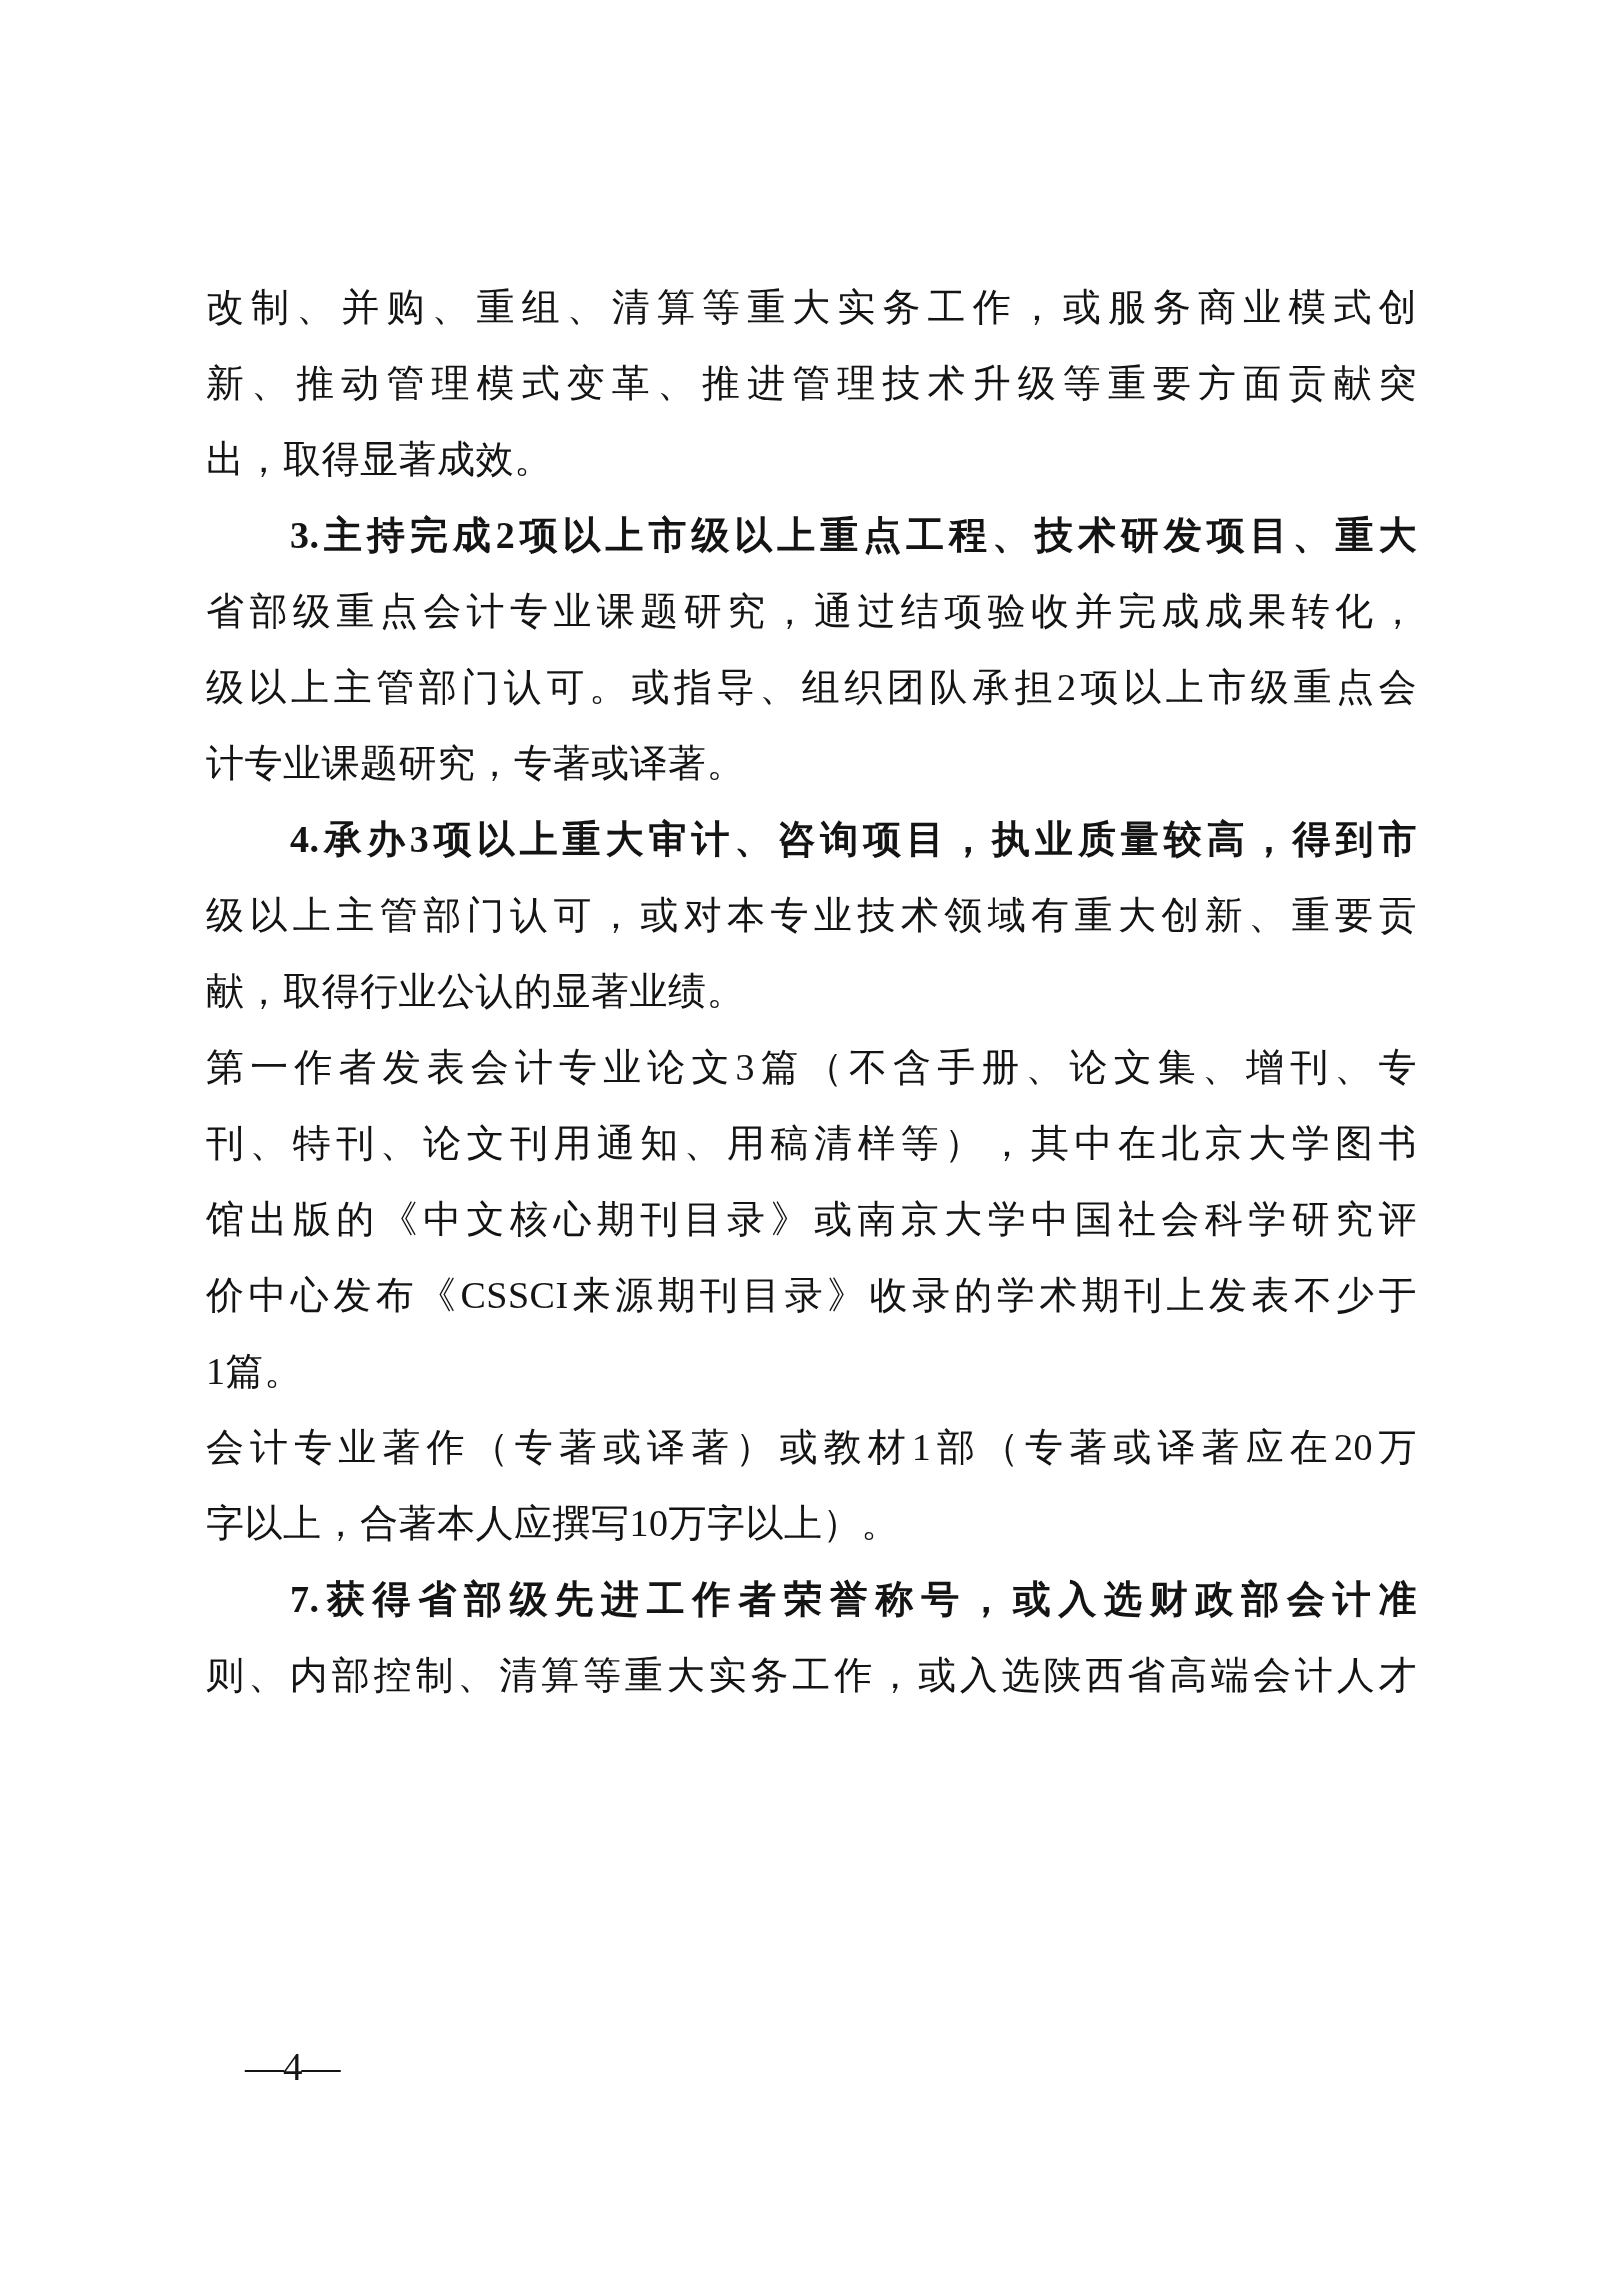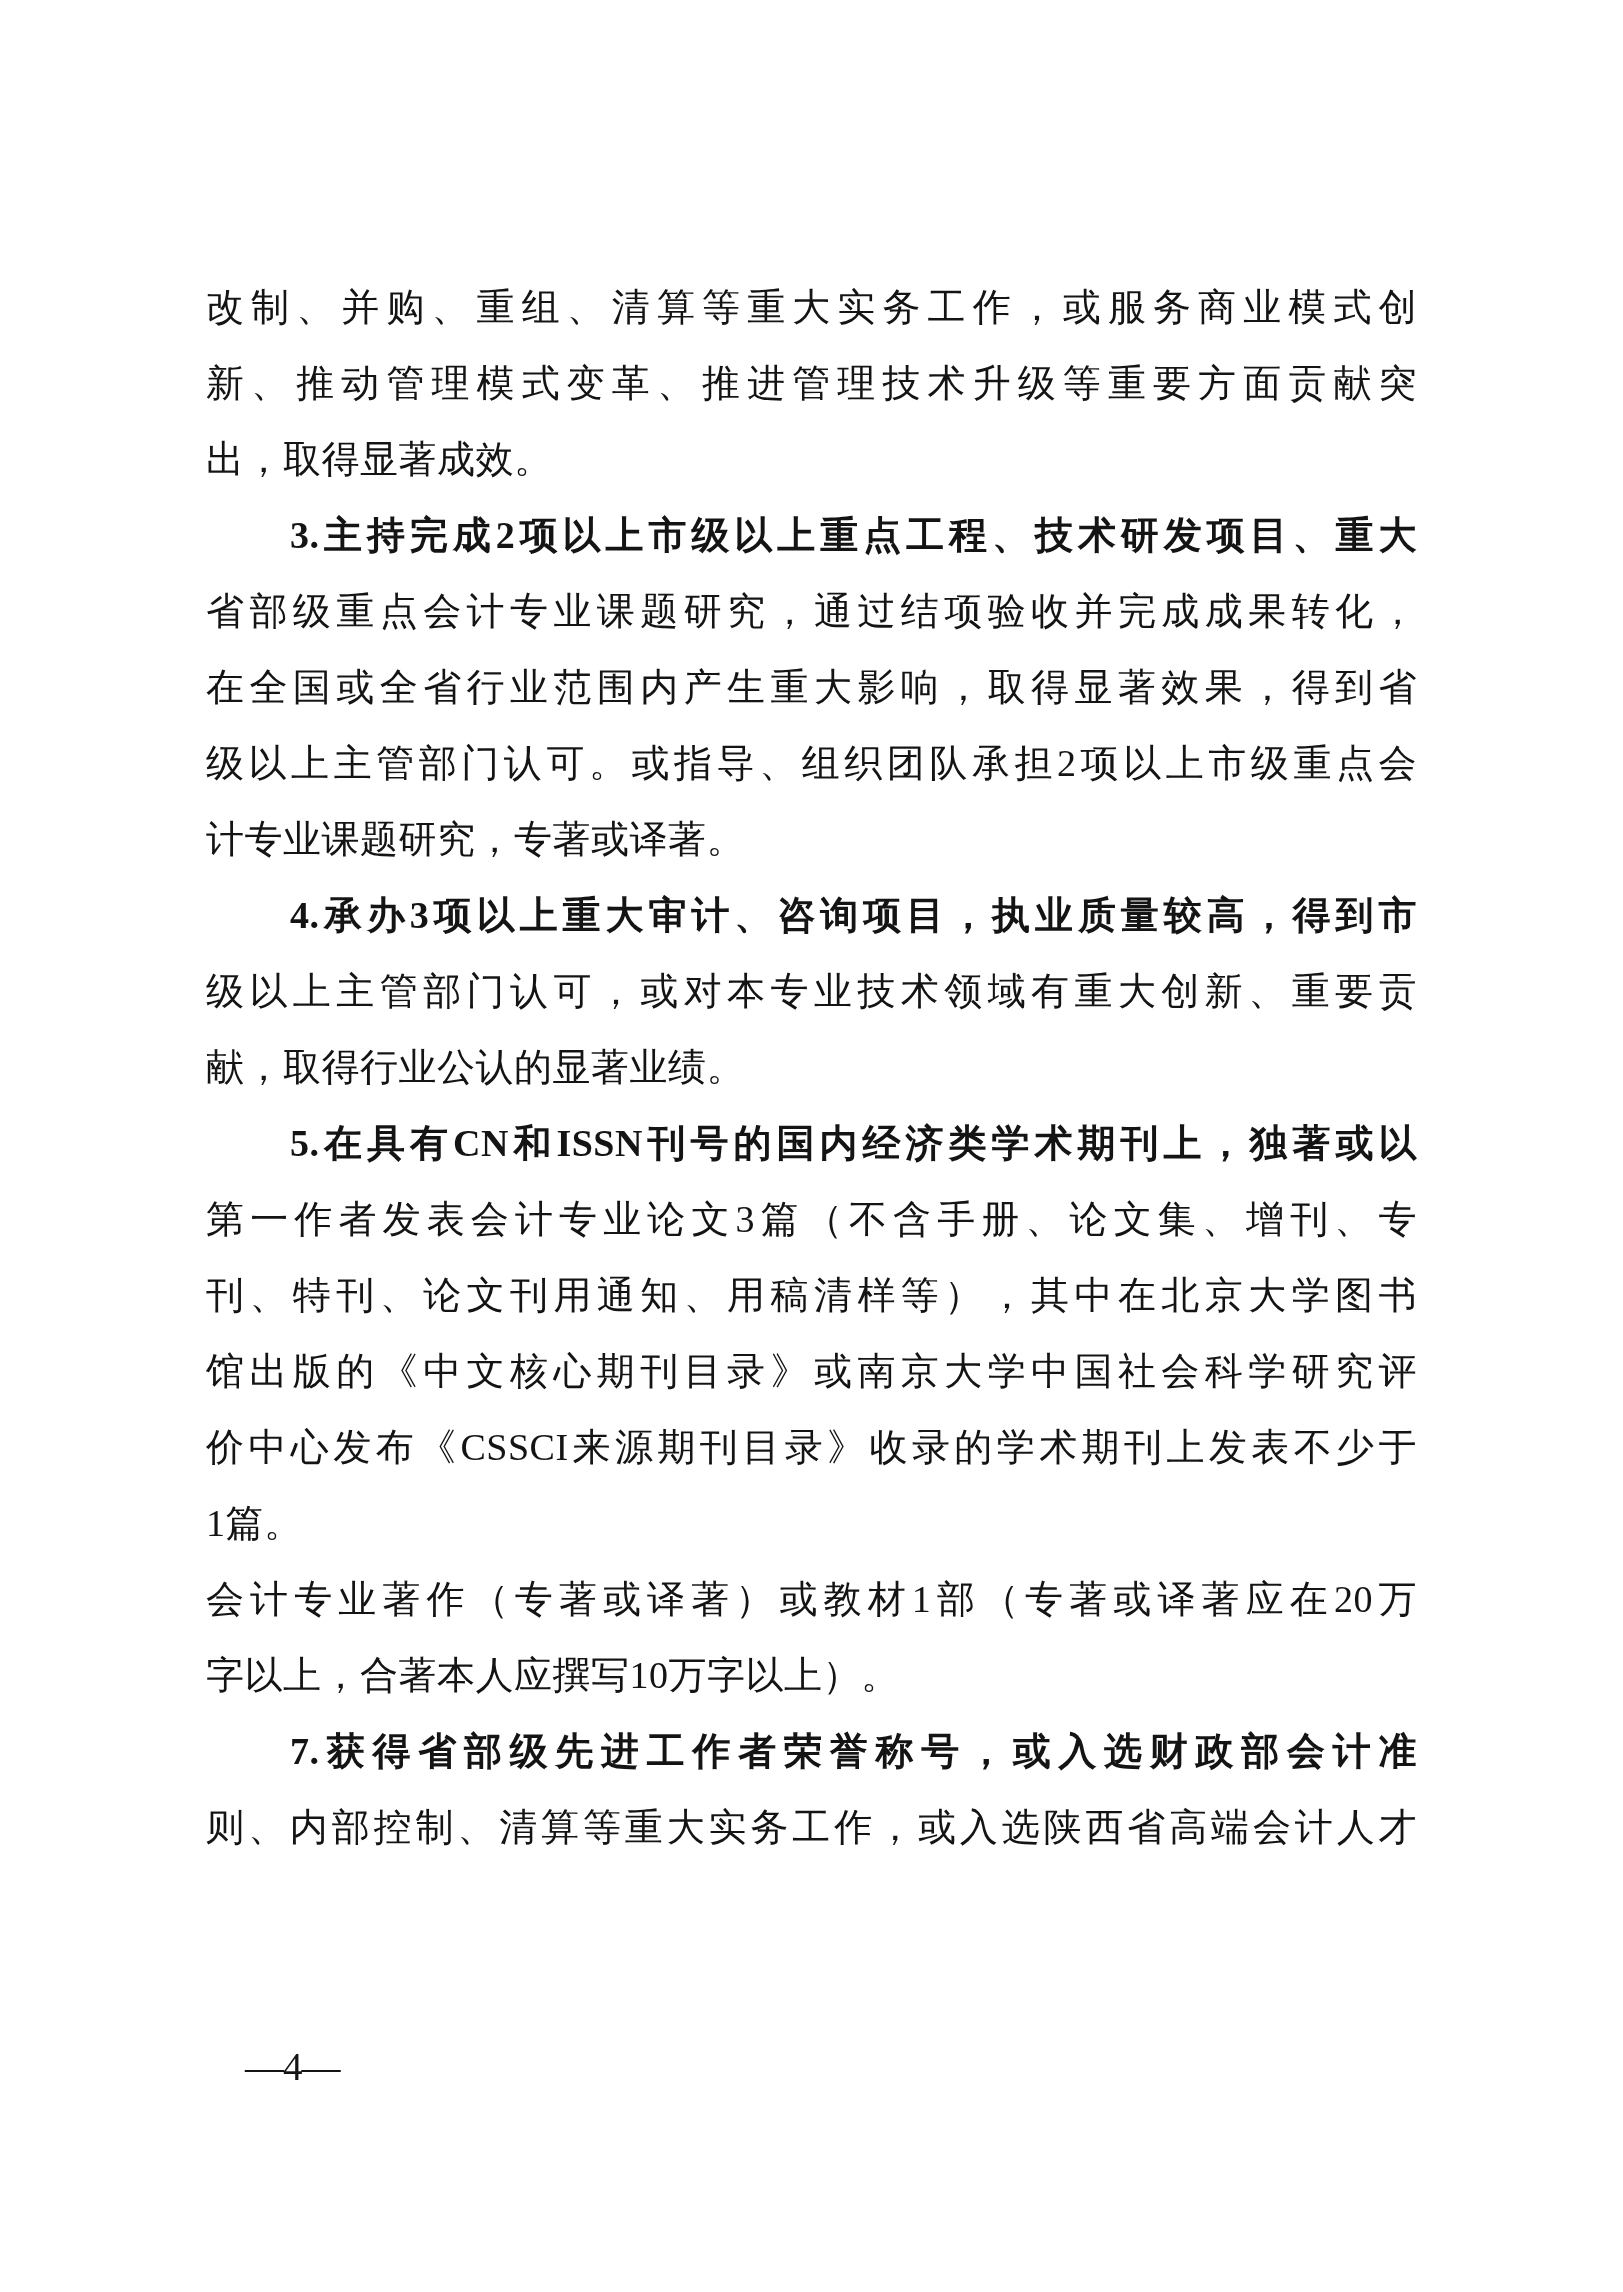--- a/index.html
+++ b/index.html
@@ -53,27 +53,25 @@
 </head>
 <body>
 
 <div class="page">
   <div class="text-block">
       <div class="text-line">改制、并购、重组、清算等重大实务工作，或服务商业模式创</div>
       <div class="text-line">新、推动管理模式变革、推进管理技术升级等重要方面贡献突</div>
       <div class="text-line end">出，取得显著成效。</div>
       <div class="text-line indent">3.主持完成2项以上市级以上重点工程、技术研发项目、重大</div>
       <div class="text-line">省部级重点会计专业课题研究，通过结项验收并完成成果转化，</div>
-      <div class="text-line">在全国或全省行业范围内产生重大影响，取得显著效果，得到省</div>
       <div class="text-line">级以上主管部门认可。或指导、组织团队承担2项以上市级重点会</div>
       <div class="text-line end">计专业课题研究，专著或译著。</div>
       <div class="text-line indent">4.承办3项以上重大审计、咨询项目，执业质量较高，得到市</div>
       <div class="text-line">级以上主管部门认可，或对本专业技术领域有重大创新、重要贡</div>
       <div class="text-line end">献，取得行业公认的显著业绩。</div>
-      <div class="text-line indent">5.在具有CN和ISSN刊号的国内经济类学术期刊上，独著或以</div>
       <div class="text-line">第一作者发表会计专业论文3篇（不含手册、论文集、增刊、专</div>
       <div class="text-line">刊、特刊、论文刊用通知、用稿清样等），其中在北京大学图书</div>
       <div class="text-line">馆出版的《中文核心期刊目录》或南京大学中国社会科学研究评</div>
       <div class="text-line">价中心发布《CSSCI来源期刊目录》收录的学术期刊上发表不少于</div>
       <div class="text-line end">1篇。</div>
       <div class="text-line">会计专业著作（专著或译著）或教材1部（专著或译著应在20万</div>
       <div class="text-line end">字以上，合著本人应撰写10万字以上）。</div>
       <div class="text-line indent">7.获得省部级先进工作者荣誉称号，或入选财政部会计准</div>
       <div class="text-line">则、内部控制、清算等重大实务工作，或入选陕西省高端会计人才</div>
     </div>

